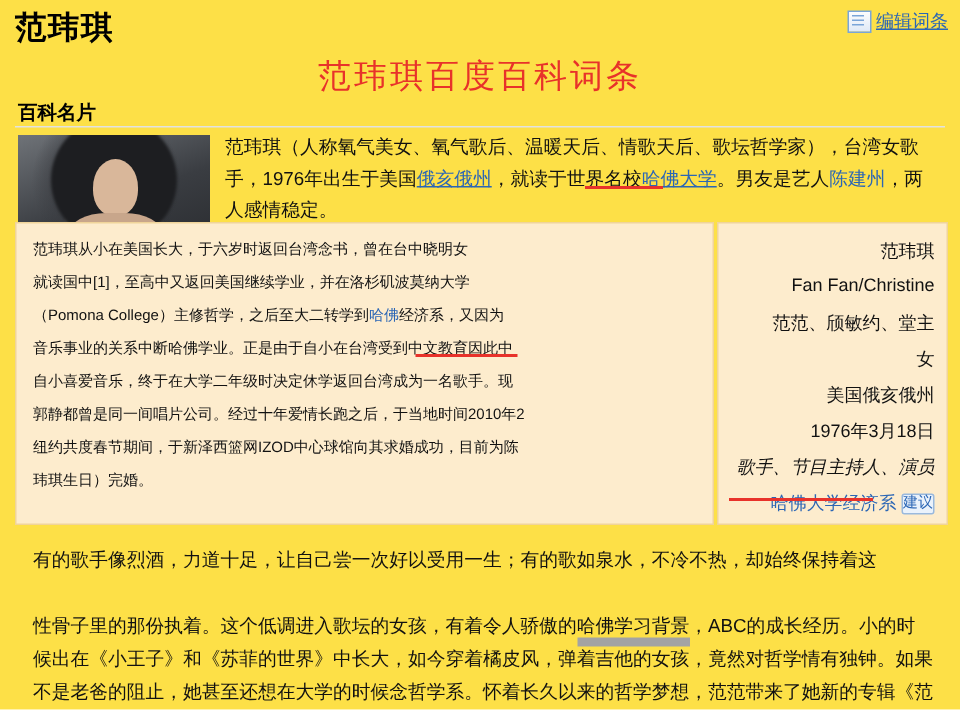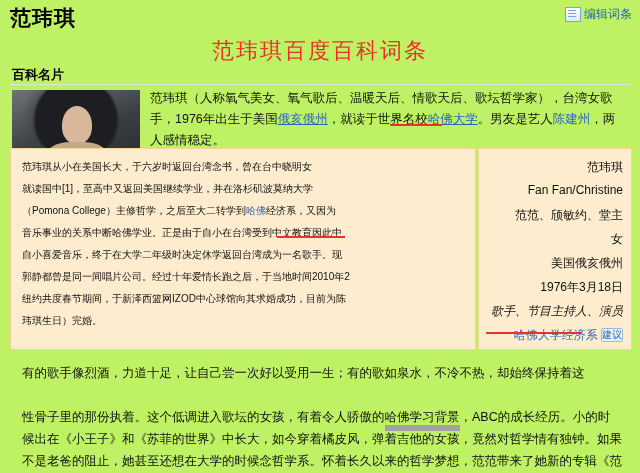--- a/index.html
+++ b/index.html
@@ -13,40 +13,41 @@
     font-family: "Liberation Sans", sans-serif;
     font-size: 12px;
     color: #222;
     position: relative;
     overflow: hidden;
   }
   .page {
     position: relative;
     width: 640px;
     height: 473px;
-    background: #bef264;
+    background: #fde047;
   }
   
   .title-row {
     position: absolute;
     top: 4px;
     left: 10px;
     font-size: 21px;
     font-weight: bold;
     color: #000;
     letter-spacing: 1px;
   }
   .edit-entry {
     position: absolute;
     top: 6px;
     right: 8px;
     display: flex;
     align-items: center;
     color: #2b66b5;
     font-size: 12px;
+    text-decoration: underline;
   }
   .edit-entry .ico {
     width: 14px;
     height: 13px;
     margin-right: 3px;
     border: 1px solid #7aa5d8;
     background: linear-gradient(#fdfdfd, #dfe9f6);
     position: relative;
     display: inline-block;
   }

